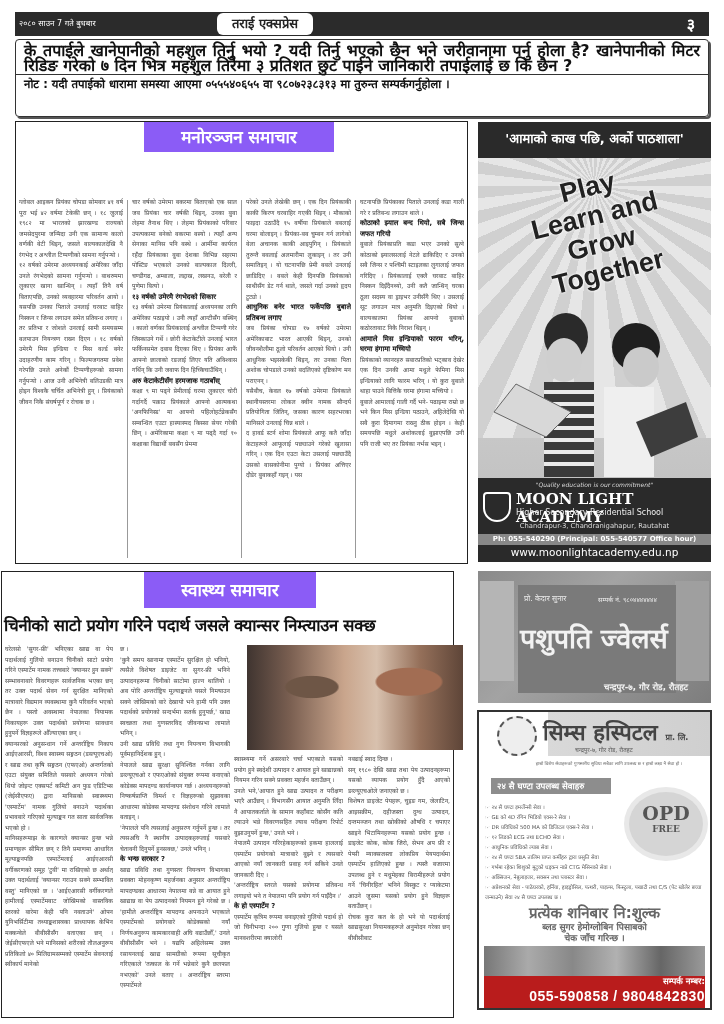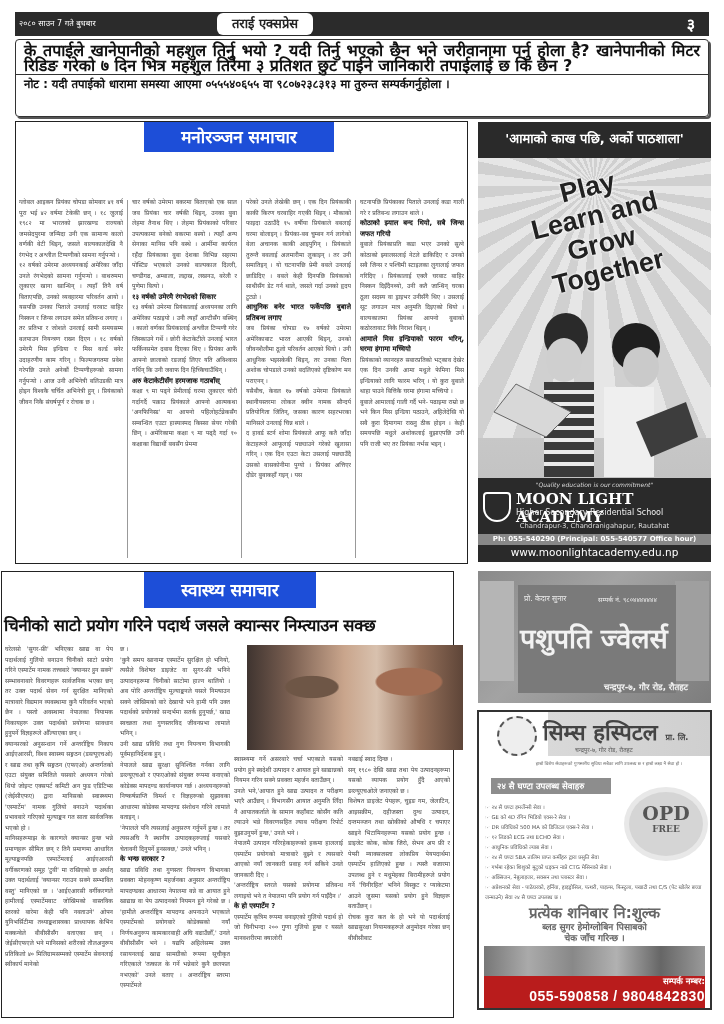--- a/index.html
+++ b/index.html
@@ -15,21 +15,21 @@
 
   
   .notice { position: absolute; left: 15px; top: 39px; width: 694px; height: 78px; border: 1.5px solid #333;
     border-radius: 4px; box-shadow: 2px 2px 0 #555; padding: 3px 8px; }
   .notice .q { font-size: 16px; font-weight: bold; line-height: 15px; text-align: justify; color: #111; }
   .notice .divider { border-top: 1.5px solid #333; margin: 1px -8px 0; }
   .notice .note { font-size: 11.5px; font-weight: bold; line-height: 18px; color: #111; }
 
   
   .frame { position: absolute; border: 1.5px solid #222; background: #fff; }
-  .sec-title { position: absolute; background: #1d4ed8; color: #fff; font-weight: bold; text-align: center; }
+  .sec-title { position: absolute; background: #8b5cf6; color: #fff; font-weight: bold; text-align: center; }
   .headline { position: absolute; font-weight: bold; color: #111; white-space: nowrap; }
 
   .col { position: absolute; font-size: 6.1px; line-height: 10.5px; color: #444; text-align: justify; overflow: hidden; }
   .col p { margin-bottom: 0; }
   .col .sub { font-weight: bold; color: #111; font-size: 6.8px; }
   .colsep { position: absolute; width: 1px; background: #999; }
 
   
   .ad { position: absolute; overflow: hidden; }
   .ad1 { left: 478px; top: 122px; width: 233px; height: 440px; background: linear-gradient(#e3e3e3, #bcbcbc); }

